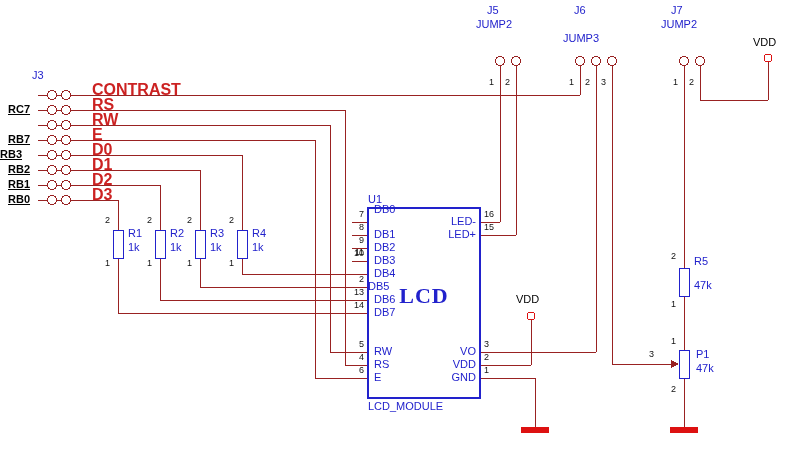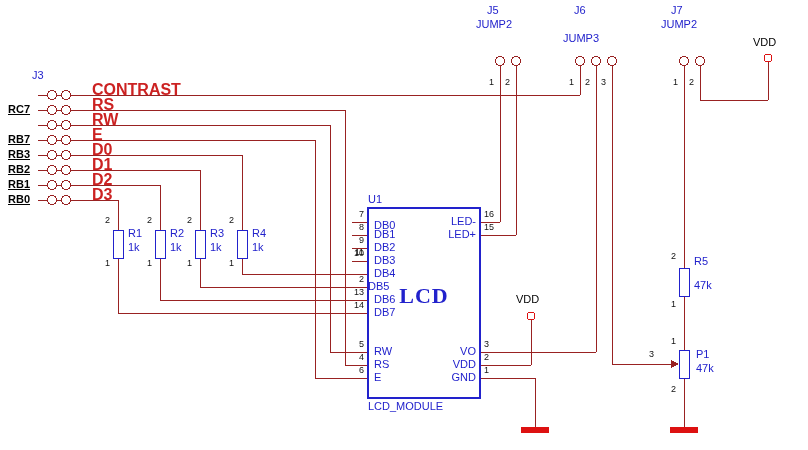--- a/index.html
+++ b/index.html
@@ -171,21 +171,21 @@
     </g>
     <g>
       <polygon points="671,360 679,364 671,368" fill="#992222"></polygon>
     </g>
     <rect x="368" y="208" width="112" height="190" stroke="#2222cc" stroke-width="1.2" fill="#ffffff"></rect>
   </svg>
 
   <span class="t blue" style="left:32px;top:70px">J3</span>
   <span class="t blk" style="left:8px;top:104px">RC7</span>
   <span class="t blk" style="left:8px;top:134px">RB7</span>
-  <span class="t blk" style="left:8px;top:149px">RB3</span>
+  <span class="t blk" style="left:0;top:149px">RB3</span>
   <span class="t blk" style="left:8px;top:164px">RB2</span>
   <span class="t blk" style="left:8px;top:179px">RB1</span>
   <span class="t blk" style="left:8px;top:194px">RB0</span>
 
   <span class="t red" style="left:92px;top:82px">CONTRAST</span>
   <span class="t red" style="left:92px;top:97px">RS</span>
   <span class="t red" style="left:92px;top:112px">RW</span>
   <span class="t red" style="left:92px;top:127px">E</span>
   <span class="t red" style="left:92px;top:142px">D0</span>
   <span class="t red" style="left:92px;top:157px">D1</span>
@@ -225,21 +225,21 @@
 
   <span class="t blue" style="left:252px;top:228px">R4</span>
   <span class="t blue" style="left:252px;top:242px">1k</span>
   <span class="t pin" style="left:229px;top:216px">2</span>
   <span class="t pin" style="left:229px;top:259px">1</span>
 
   <span class="t blue" style="left:368px;top:194px">U1</span>
   <span class="t lcd" style="left:368px;top:285px">LCD</span>
   <span class="t blue" style="left:368px;top:401px">LCD_MODULE</span>
 
-  <span class="t blue" style="left:374px;top:220px">DB0</span>
+  <span class="t blue" style="left:374px;top:204px">DB0</span>
   <span class="t blue" style="left:374px;top:229px">DB1</span>
   <span class="t blue" style="left:374px;top:242px">DB2</span>
   <span class="t blue" style="left:374px;top:255px">DB3</span>
   <span class="t blue" style="left:374px;top:268px">DB4</span>
   <span class="t blue" style="left:368px;top:281px">DB5</span>
   <span class="t blue" style="left:374px;top:294px">DB6</span>
   <span class="t blue" style="left:374px;top:307px">DB7</span>
   <span class="t blue" style="left:374px;top:346px">RW</span>
   <span class="t blue" style="left:374px;top:359px">RS</span>
   <span class="t blue" style="left:374px;top:372px">E</span>

